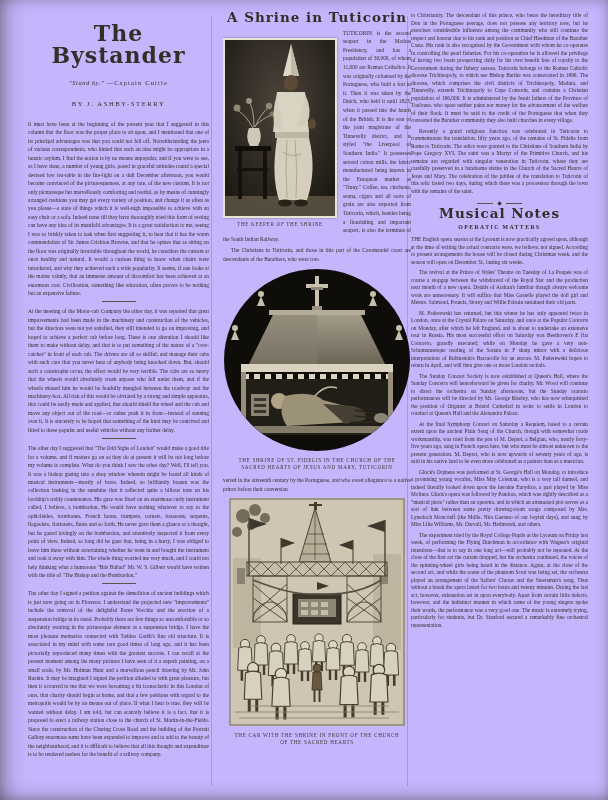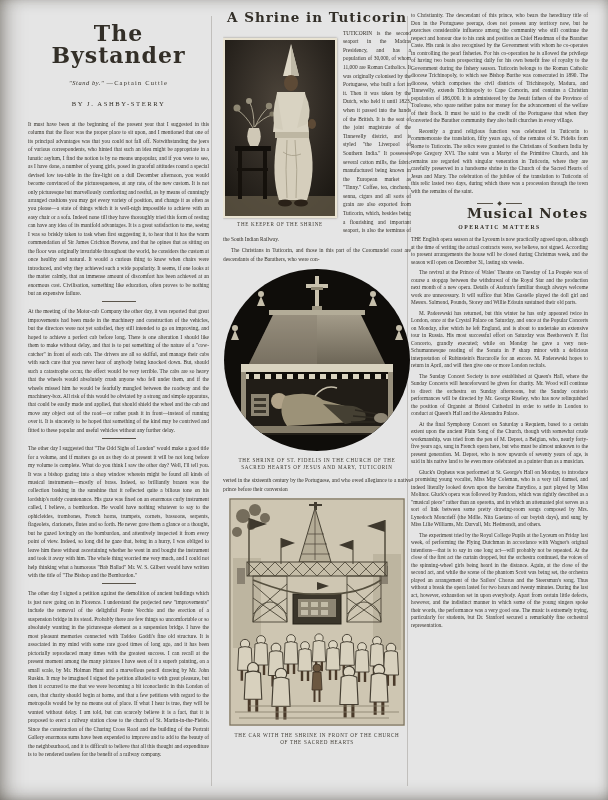--- a/index.html
+++ b/index.html
@@ -1,18 +1,18 @@
 <!DOCTYPE html>
 <html><head>
 <meta charset="utf-8">
 <style>
   html,body { margin:0; padding:0; background:#9a9288; }
   .page {
     position:relative; width:608px; height:800px; margin:0 auto;
-    background:#e5e5e5;
+    background:#c4b5fd;
     font-family:"Liberation Serif", serif;
     color:#332f28;
     box-shadow: inset 16px 0 22px -14px rgba(45,38,26,.55),
                 inset -8px 0 14px -10px rgba(45,38,26,.35),
                 inset 0 -12px 18px -12px rgba(45,38,26,.45),
                 inset 0 10px 16px -12px rgba(45,38,26,.25);
     overflow:hidden;
     text-decoration:underline;
   }
   .vrule { position:absolute; top:16px; height:770px; width:1px; background:rgba(70,60,45,.22); }
@@ -41,21 +41,21 @@
   .photo-frame svg { display:block; }
   .caption { text-align:center; font-size:5.1px; letter-spacing:.7px; color:#3d3931;
              margin-top:3px; line-height:7px; }
   .shrine-wrap { clear:both; margin:4px auto 0; width:188px; }
   .car-wrap { margin:5px auto 0; width:176px; }
 
   .ornament-divider { display:flex; align-items:center; justify-content:center; gap:4px; margin:5px 0 4px; }
   .ornament-divider .line { width:16px; height:1px; background:#5a544a; }
   .ornament-divider .diamond { font-size:6px; line-height:6px; color:#3d3931; }
 
-  .music-heading { margin:3px 0 6px; text-align:right; font-size:13.5px; font-weight:bold;
+  .music-heading { margin:3px 0 6px; text-align:center; font-size:13.5px; font-weight:bold;
                    letter-spacing:1px; font-family:"DejaVu Serif", serif; }
   .subhead { text-align:center; font-size:5.8px; letter-spacing:1.4px; margin:0 0 5px; font-weight:bold; }
 </style>
 </head>
 <body>
 
 <div class="page">
 
   <div class="vrule r1"></div>
   <div class="vrule r2"></div>

